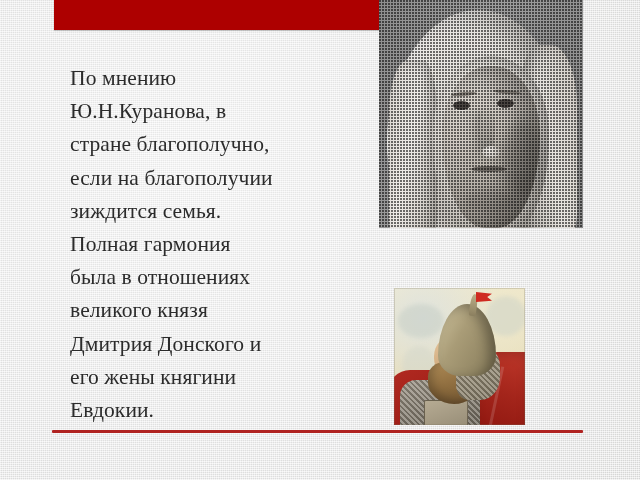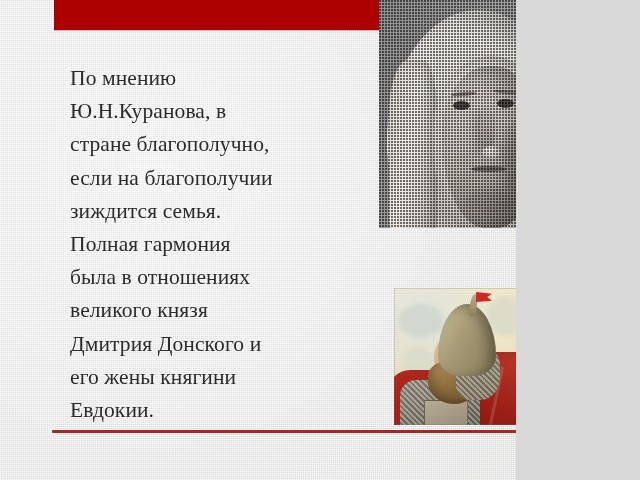--- a/index.html
+++ b/index.html
@@ -2,21 +2,21 @@
 <html><head>
 <meta charset="utf-8">
 <style>
   html, body {
     margin: 0;
     padding: 0;
     background: #d9d9d9;
   }
   #slide {
     position: relative;
-    width: 516px;
+    width: 640px;
     height: 480px;
     overflow: hidden;
     background-color: #e9e9e9;
     background-image:
       repeating-linear-gradient(0deg, rgba(255,255,255,0.55) 0px, rgba(255,255,255,0.55) 1px, rgba(0,0,0,0.018) 1px, rgba(0,0,0,0.018) 2px),
       repeating-linear-gradient(90deg, rgba(255,255,255,0.5) 0px, rgba(255,255,255,0.5) 1px, rgba(0,0,0,0.02) 1px, rgba(0,0,0,0.02) 2px),
       radial-gradient(circle at 30% 35%, #f2f2f2 0%, #e6e6e6 55%, #dededd 100%);
     font-family: "Liberation Serif", "DejaVu Serif", serif;
   }
 

